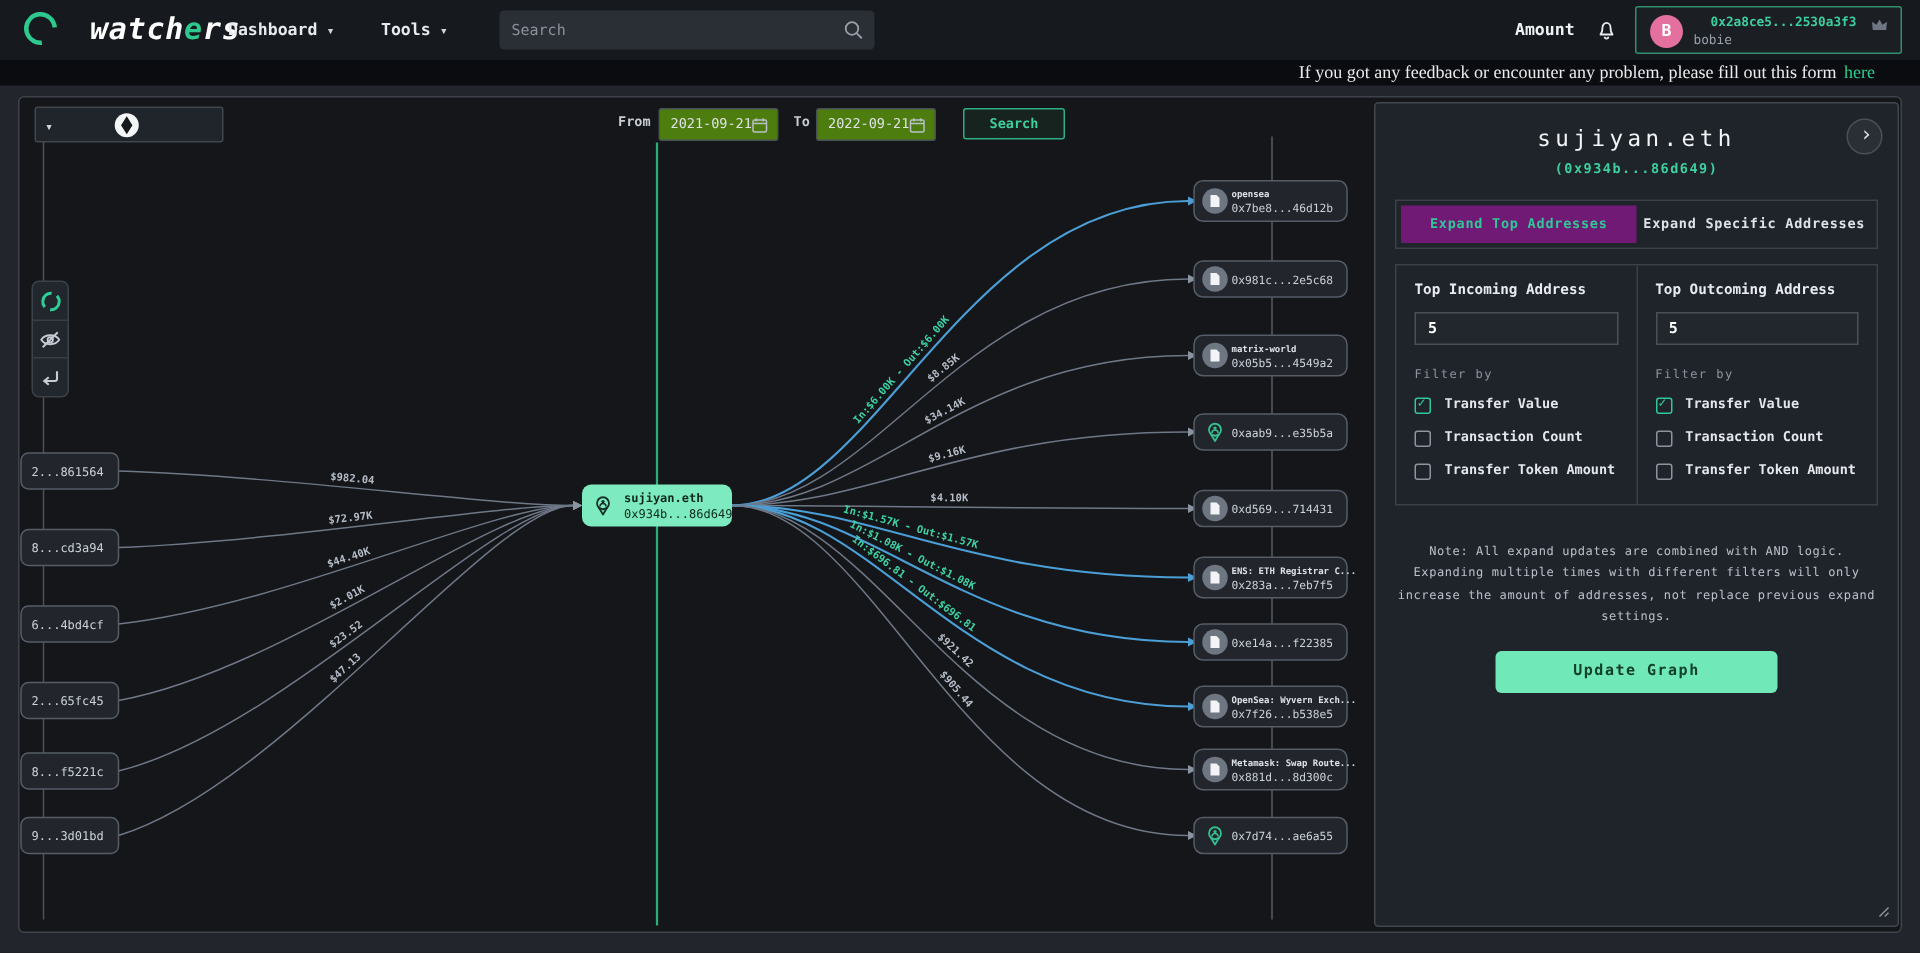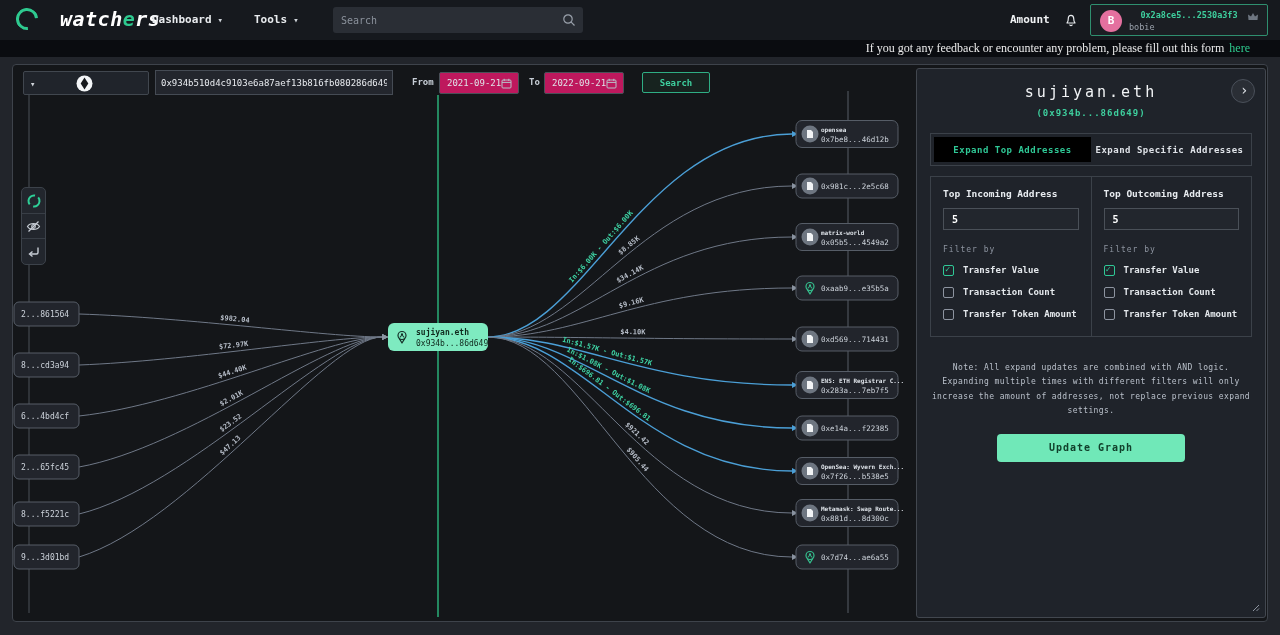--- a/index.html
+++ b/index.html
@@ -45,21 +45,21 @@
   
   .net-select { position:absolute; left:10px; top:6px; width:126px; height:24px; background:#20242b;
                 border:1px solid #41474f; border-radius:2px; z-index:3; cursor:pointer; }
   .net-select svg { position:absolute; left:52px; top:3px; }
   .addr-input { position:absolute; left:142px; top:5px; width:238px; height:25px; background:#23262d;
                 border:1px solid #454b54; z-index:3; }
   .addr-input input { width:100%; height:100%; background:transparent; border:none; outline:none; color:#e8ebef;
                       font-size:9px; font-family:inherit; padding:0 5px; }
   .date-label { position:absolute; top:12px; font-size:9px; font-weight:bold; color:#c6cdd5; z-index:3; }
   .from-label { left:399px; } .to-label { left:516px; }
-  .date-box { position:absolute; top:7px; height:22px; background:#be185d; border:1px solid #4a5058;
+  .date-box { position:absolute; top:7px; height:22px; background:#4d7c0f; border:1px solid #4a5058;
               border-radius:2px; z-index:3; cursor:pointer; }
   .date-box.d0 { left:426px; width:80px; } .date-box.d1 { left:531px; width:80px; }
   .date-box .dval { position:absolute; left:7px; top:5px; font-size:9px; color:#dfe3e8; }
   .date-box svg { position:absolute; right:6px; top:5px; }
   .search-btn { position:absolute; left:629px; top:7px; width:68px; height:21px; background:#17231f;
                 border:1px solid #2fae84; border-radius:2px; color:#3ecf9e; font-size:9px; font-weight:bold;
                 font-family:inherit; z-index:3; cursor:pointer; }
 
   
   .tools-box { position:absolute; left:8px; top:122px; width:25px; height:78px; background:#22262d;
@@ -71,21 +71,21 @@
   .panel { position:absolute; left:903px; top:3px; width:350px; height:550px; background:#1f232a;
            border:1px solid #42474f; border-radius:3px; z-index:5; }
   .panel-collapse { position:absolute; right:10px; top:10px; width:24px; height:24px; border-radius:50%;
                     background:#2a2e35; border:1px solid #4a505a; color:#dfe3e8; cursor:pointer; z-index:6; }
   .panel-collapse::after { content:"›"; font-size:14px; position:absolute; left:8px; top:2px; }
   .panel-title { margin-top:14px; text-align:center; font-size:15px; letter-spacing:3px; color:#f2f4f6; }
   .panel-sub { margin-top:7px; text-align:center; font-size:9px; font-weight:bold; letter-spacing:1px; color:#3ecf9e; }
   .tabs { margin:15px 13px 0; border:1px solid #3b4149; height:33px; display:flex; align-items:stretch; padding:3px; }
   .tab { flex:1; display:flex; align-items:center; justify-content:center; font-size:9px; font-weight:bold;
          color:#dfe3e8; cursor:pointer; letter-spacing:0.5px; }
-  .tab.active { background:#000000; color:#2fc896; }
+  .tab.active { background:#701a75; color:#2fc896; }
   .section { margin:10px 13px 0; border:1px solid #3b4149; }
   .section h3 { padding:11px 14px; font-size:11px; font-weight:bold; letter-spacing:1px; color:#eef1f4;
                 border-bottom:1px solid #3b4149; }
   .cols { display:flex; }
   .col { flex:1; padding:11px 12px 16px; }
   .col + .col { border-left:1px solid #3b4149; }
   .col-title { font-size:9.5px; font-weight:bold; color:#e8ecf0; }
   .count-input { margin-top:9px; width:100%; height:22px; background:#22262d; border:1px solid #4a5058;
                  color:#fff; font-size:10px; font-weight:bold; font-family:inherit; padding-left:8px; outline:none; }
   .filter-by { margin-top:15px; font-size:8px; color:#8d94a0; letter-spacing:1px; }
@@ -293,23 +293,20 @@
         <text x="403" y="280.5" font-size="8" fill="#10291d">0x934b...86d649</text>
       </g>
     </svg>
 
   <div class="net-select caret">
     <svg width="17" height="17" viewBox="0 0 17 17">
       <circle cx="8.5" cy="8.5" r="8" fill="#f4f6f8"></circle>
       <polygon points="8.5,2.5 12.3,8.5 8.5,14.5 4.7,8.5" fill="#15181c"></polygon>
     </svg>
   </div>
-  <div class="addr-input">
-    <input value="0x934b510d4c9103e6a87aef13b816fb080286d649" style="">
-  </div>
   <div class="date-label from-label">From</div>
   <div class="date-box d0">
     <span class="dval">2021-09-21</span>
     <svg width="11" height="11" viewBox="0 0 11 11">
       <rect x="1" y="2" width="9" height="8" rx="1" fill="none" stroke="#b9c0c9" stroke-width="1"></rect>
       <line x1="3.2" y1="0.8" x2="3.2" y2="3" stroke="#b9c0c9" stroke-width="1"></line>
       <line x1="7.8" y1="0.8" x2="7.8" y2="3" stroke="#b9c0c9" stroke-width="1"></line>
       <line x1="1" y1="4.4" x2="10" y2="4.4" stroke="#b9c0c9" stroke-width="1"></line>
     </svg>
   </div>

